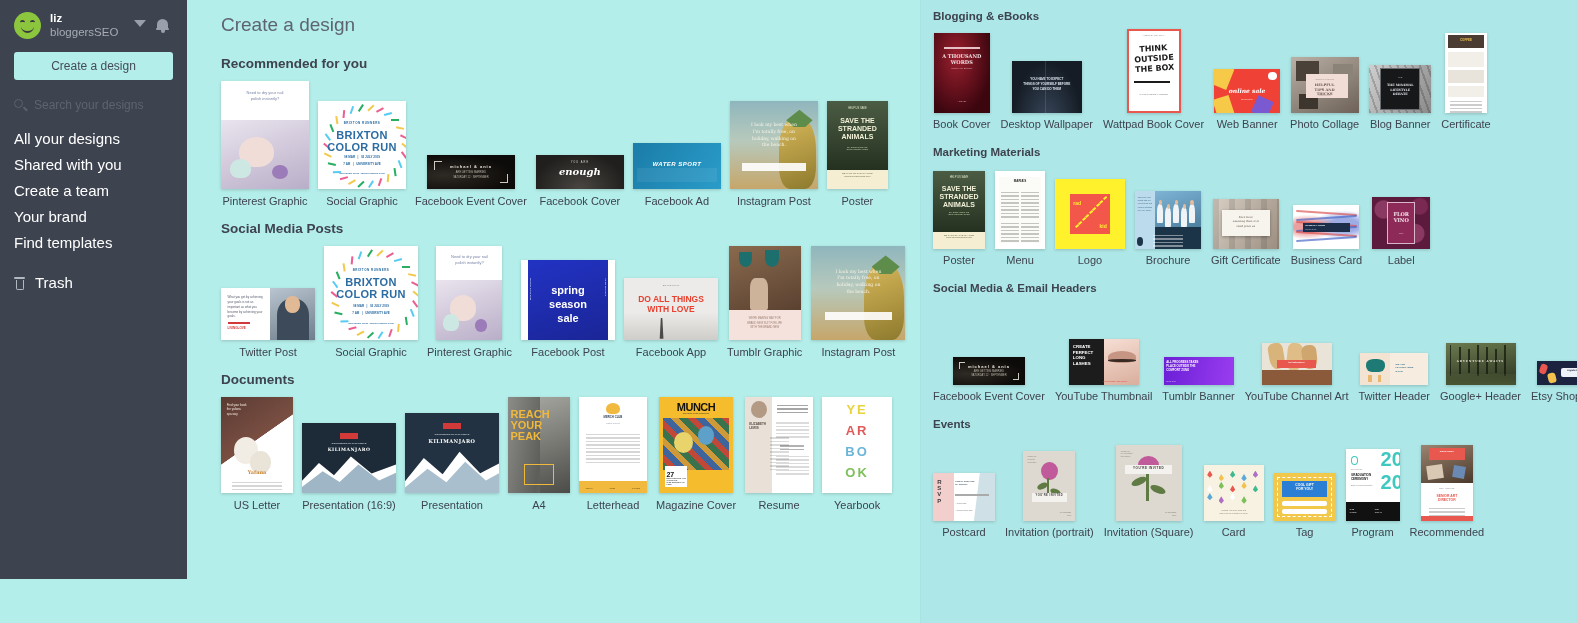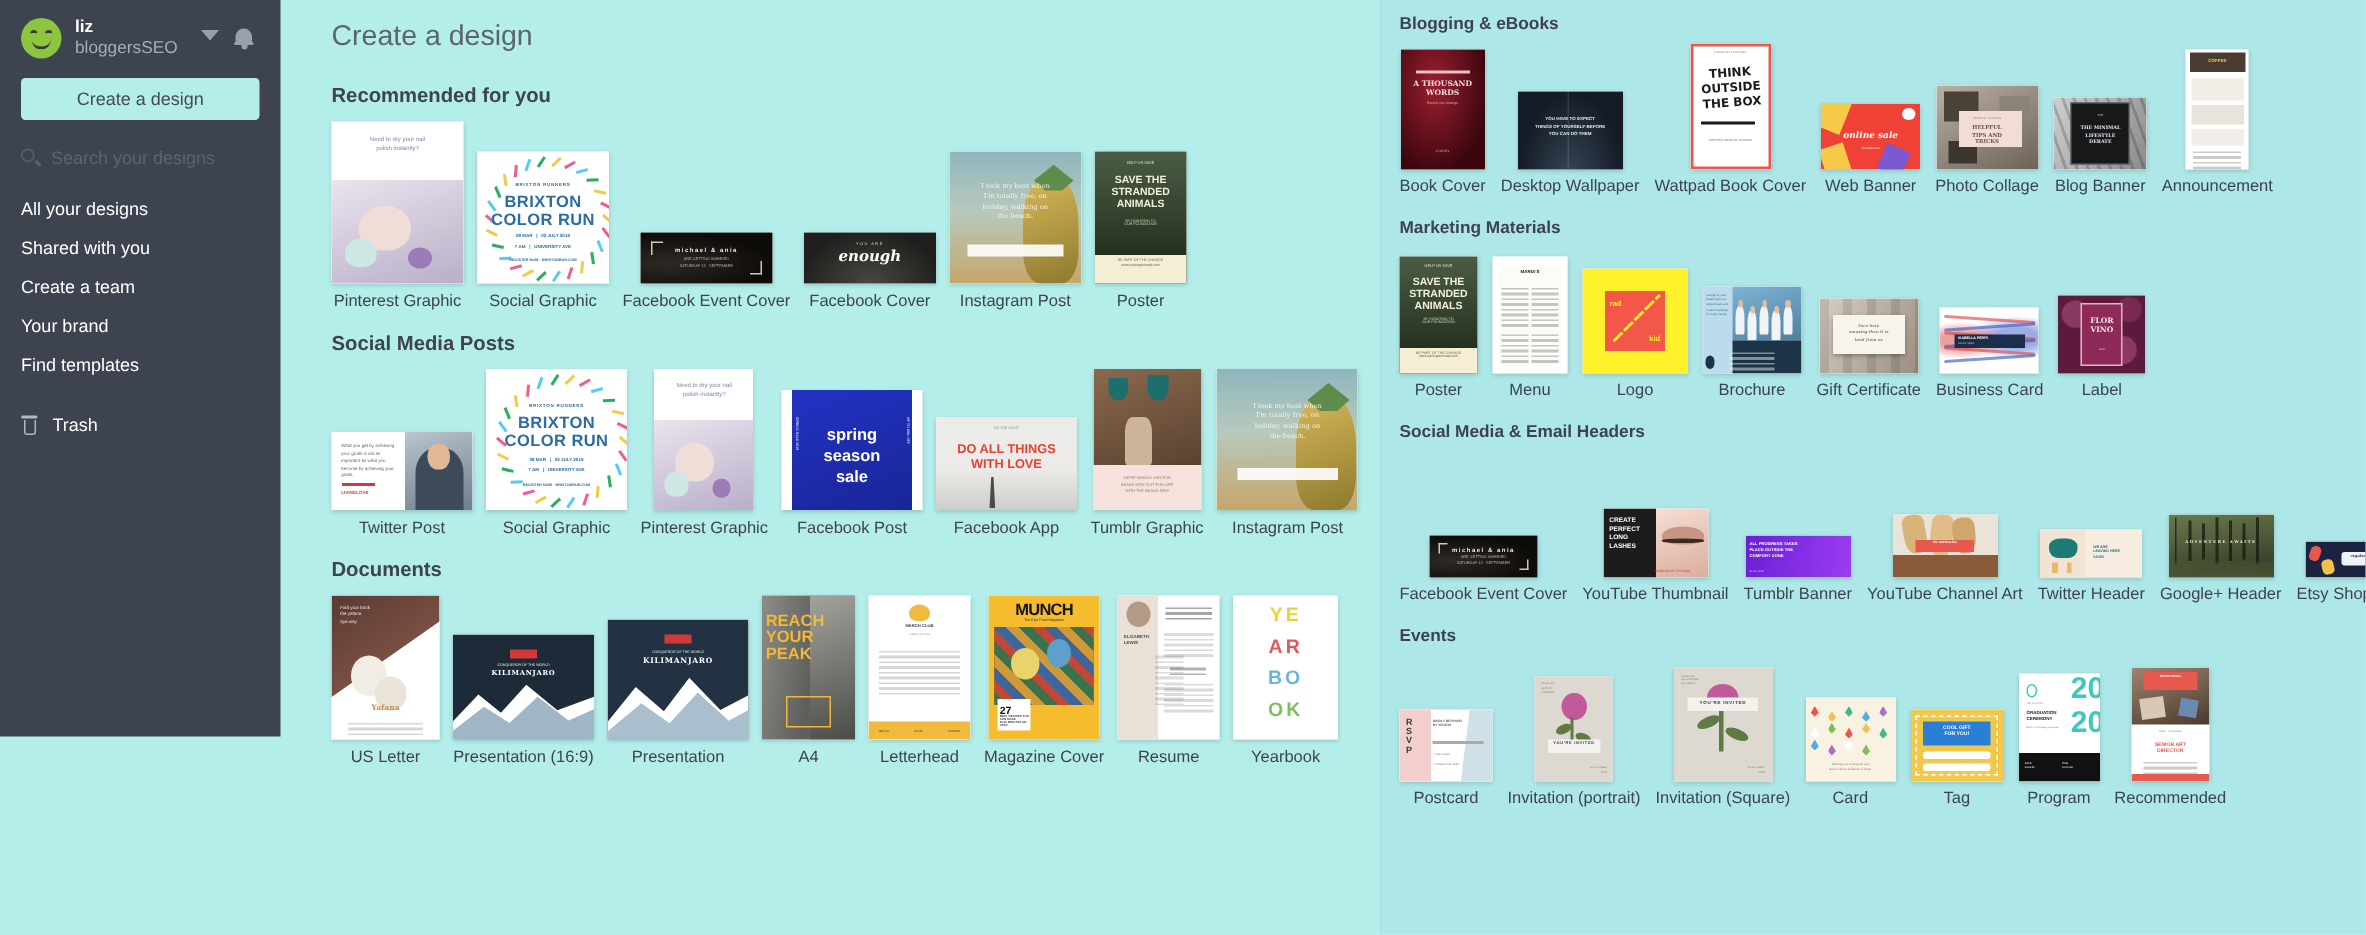--- a/index.html
+++ b/index.html
@@ -6,21 +6,21 @@
   html, body {
     width: 1577px; height: 623px;
     font-family: "Liberation Sans", sans-serif;
     overflow: hidden;
     background: #b4eeea;
   }
   .app { display: flex; width: 1577px; height: 623px; }
 
   
   .sidebar {
-    width: 187px; height: 491px; flex: 0 0 187px;
+    width: 187px; height: 579px; flex: 0 0 187px;
     background: #3d434f; color: #fff; position: relative;
   }
   .user-row { display: flex; align-items: center; padding: 12px 12px 0 14px; }
   .avatar {
     width: 27px; height: 27px; border-radius: 50%;
     background: #8cc63e; flex: 0 0 27px; position: relative;
   }
   .avatar .eye { position: absolute; width: 5px; height: 4px;
     border-top: 2px solid #3a3a3a; border-radius: 4px 4px 0 0; top: 8px; }
   .avatar .eye.l { left: 6px; } .avatar .eye.r { right: 6px; }
@@ -54,21 +54,21 @@
   .search-ic .hdl { position: absolute; width: 5px; height: 1.5px; background: #5b616d;
     transform: rotate(45deg); right: -1px; bottom: 2px; }
   .search-input {
     background: transparent; border: none; outline: none; color: #6a707b;
     font-size: 12px; font-family: inherit; width: 130px;
   }
   .search-input::placeholder { color: #5e646f; }
 
   .nav { margin-top: 14px; }
   .nav-item {
-    display: block; padding: 6px 14px; font-size: 12px; color: #ffffff;
+    display: block; padding: 6px 14px; font-size: 15px; color: #ffffff;
     cursor: pointer; line-height: 14px; font-weight: 500;
   }
   .nav-sep { height: 14px; }
   .nav-item.with-ic { display: flex; align-items: center; color: #ffffff; }
   .plus-ic { width: 14px; height: 14px; border: 1.4px solid #b3b7bf; border-radius: 50%;
     position: relative; margin-right: 8px; flex: 0 0 14px; }
   .plus-ic:before, .plus-ic:after { content: ""; position: absolute; background: #b3b7bf; }
   .plus-ic:before { left: 2.6px; top: 5.4px; width: 6.5px; height: 1.3px; }
   .plus-ic:after  { top: 2.6px; left: 5.4px; height: 6.5px; width: 1.3px; }
   .trash-ic { width: 11px; height: 13px; position: relative; margin-right: 10px; flex: 0 0 11px; }
@@ -226,20 +226,29 @@
               <div class="card">
                 <div class="thumb" style="width: 88px; height: 34px;">
                   <div class="t" style="inset:0;background:#2b2a28"></div>
     <div class="t" style="inset:0;background:radial-gradient(ellipse at 50% 100%,#4a4742 0%,#201f1d 75%)"></div>
     <div class="txt" style="top:22%;font-size:2.6px;color:#ddd8cf;font-weight:normal;letter-spacing:1px">YOU ARE</div>
     <div class="txt" style="top:36%;font-size:10px;color:#fff;font-style:italic;font-family:'DejaVu Serif',serif">enough</div>
                 </div>
                 <div class="cap">Facebook Cover</div>
               </div>
               <div class="card">
+                <div class="thumb" style="width: 88px; height: 46px;">
+                  <div class="t" style="inset:0;background:#1f87b5"></div>
+    <div class="t" style="inset:0;background:linear-gradient(120deg,#1b7ca8,#2a9cc9)"></div>
+    <div class="t" style="left:5%;top:55%;right:5%;height:30%;background:rgba(255,255,255,.07)"></div>
+    <div class="txt" style="top:40%;font-size:6px;color:#fff;font-style:italic;letter-spacing:.5px">WATER SPORT</div>
+                </div>
+                <div class="cap">Facebook Ad</div>
+              </div>
+              <div class="card">
                 <div class="thumb" style="width: 88px; height: 88px;">
                   <div class="t" style="inset:0;background:linear-gradient(180deg,#8fb6bd 0%,#b7c9bc 45%,#c6a66a 100%)"></div>
     <div class="t" style="right:2%;top:18%;width:42%;height:82%;background:linear-gradient(160deg,#d8b85a,#8d7a2e);border-radius:44% 44% 30% 30%"></div>
     <div class="t" style="right:6%;top:10%;width:30%;height:20%;background:#5e8c4a;clip-path:polygon(50% 0,100% 60%,70% 100%,30% 100%,0 60%)"></div>
     <div class="txt" style="top:24%;font-size:4.5px;color:#f6f2e8;font-weight:normal;font-family:'DejaVu Serif',serif;line-height:1.5">I look my best when<br>I'm totally free, on<br>holiday, walking on<br>the beach.</div>
     <div class="t" style="left:14%;top:70%;right:14%;height:9%;background:rgba(255,255,255,.9)"></div>
                 </div>
                 <div class="cap">Instagram Post</div>
               </div>
               <div class="card">
@@ -594,21 +603,21 @@
     <div class="t" style="left:8%;top:24%;right:8%;height:18%;background:#f2efe9"></div>
     <div class="t" style="left:8%;top:46%;right:8%;height:16%;background:#e8e4dc"></div>
     <div class="t" style="left:8%;top:66%;right:8%;height:14%;background:#f2efe9"></div>
     <div class="lines" style="top:82%;">
                     <div class="ln" style="width:76%;background:rgba(0,0,0,.2)"></div>
                     <div class="ln" style="width:76%;background:rgba(0,0,0,.2)"></div>
                     <div class="ln" style="width:76%;background:rgba(0,0,0,.2)"></div>
                     <div class="ln" style="width:76%;background:rgba(0,0,0,.2)"></div>
                   </div>
                 </div>
-                <div class="cap">Announcement</div>
+                <div class="cap">Certificate</div>
               </div>
             </div>
           </div>
           <div class="sec" style="margin-bottom: 16px;">
             <div class="sec-title rt">Marketing Materials</div>
             <div class="row" style="gap: 10px; height: 100px;">
               <div class="card">
                 <div class="thumb" style="width: 52px; height: 78px;">
                   <div class="t" style="inset:0;background:#3e4d3b"></div>
     <div class="t" style="inset:0;background:linear-gradient(180deg,#4b5c44,#24301f 80%)"></div>

